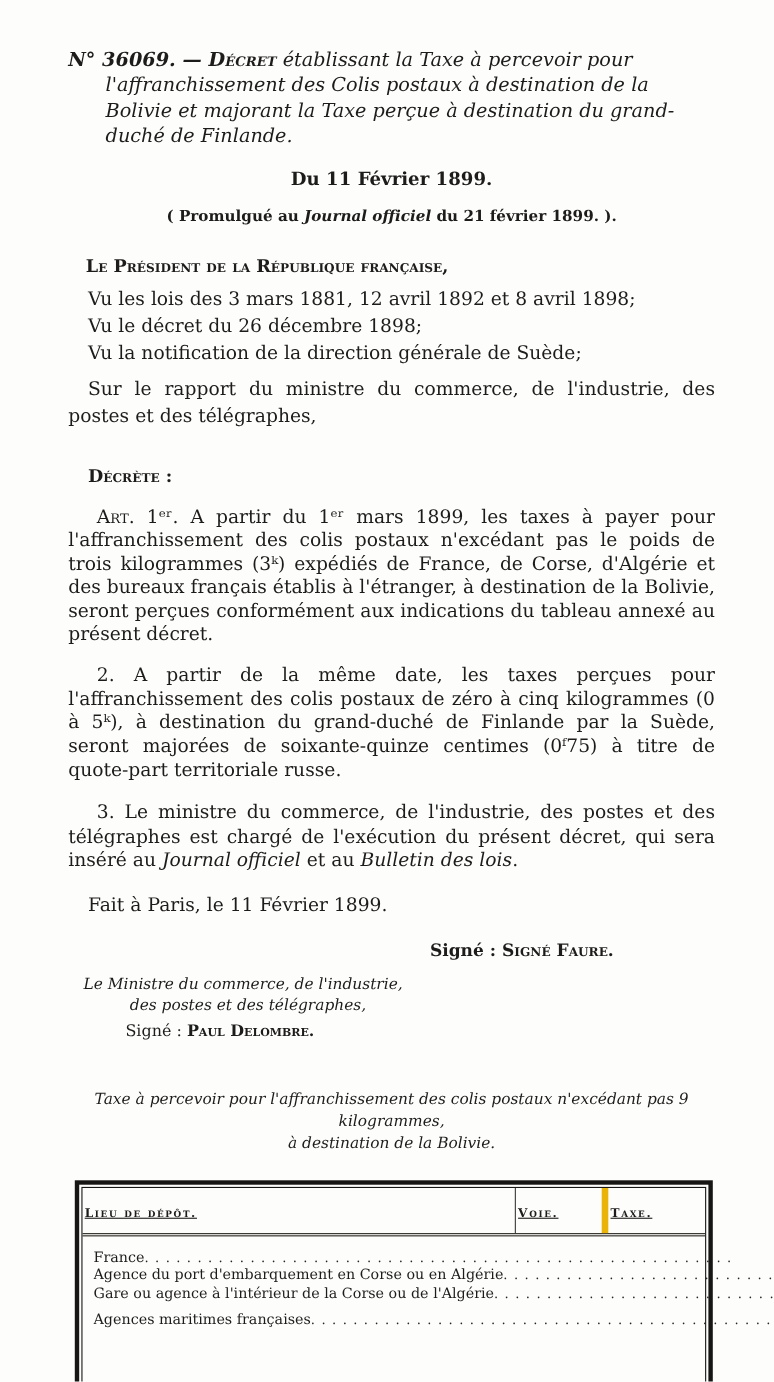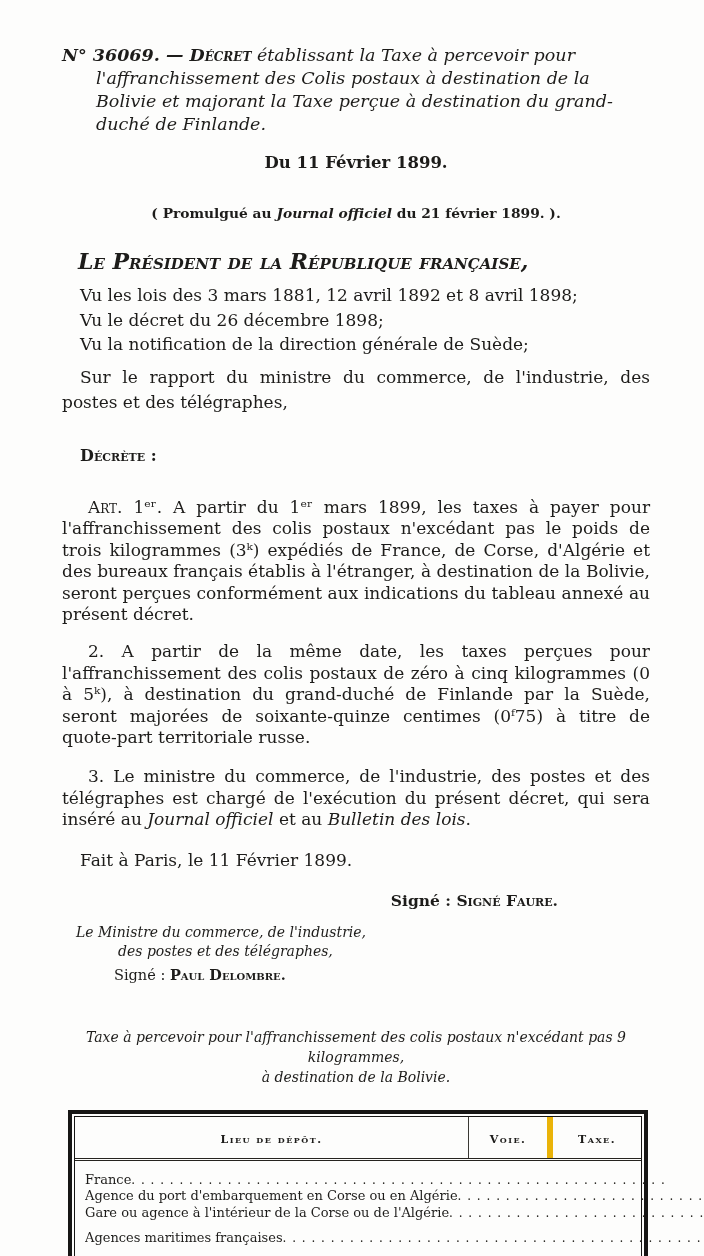--- a/index.html
+++ b/index.html
@@ -17,33 +17,33 @@
 
   
   .doc-title{
     font-size:17.5px;line-height:23px;
     padding-left:34px;text-indent:-34px;
     font-style:italic;
   }
   .doc-title .num{font-weight:700;}
   .doc-title .decret{font-variant:small-caps;font-weight:700;}
   .date-line{text-align:center;margin-top:17px;font-weight:700;font-size:16.5px;}
-  .promulg{text-align:center;margin-top:33px;font-size:13.8px;font-weight:700;}
+  .promulg{text-align:center;margin-top:17px;font-size:13.8px;font-weight:700;}
   .promulg .it{font-weight:700;}
 
   
-  .salutation{margin-top:27px;text-indent:16px;font-weight:700;font-size:22px;font-variant:small-caps;font-style:italic;}
+  .salutation{margin-top:27px;text-indent:16px;font-weight:700;font-size:16px;font-variant:small-caps;}
   .vu-block{margin-top:9px;}
   .vu{font-size:17px;line-height:24.5px;text-indent:18px;}
   .rapport{margin-top:8px;font-size:17px;line-height:25px;text-indent:18px;text-align:justify;}
   .decrete{margin-top:31px;text-indent:18px;font-weight:700;font-size:16px;font-variant:small-caps;}
 
   
   .article{font-size:17px;line-height:21.6px;text-align:justify;text-indent:26px;margin:0;}
-  .art1{margin-top:32px;}
+  .art1{margin-top:18px;}
   .p2{margin-top:15px;}
   .p3{margin-top:17px;}
 
   
   .fait{margin-top:19px;text-indent:18px;font-size:17px;}
   .signe-president{margin-top:21px;text-align:right;padding-right:92px;font-size:15.5px;font-weight:700;}
   .signe-president .name{font-variant:small-caps;}
   .minister{margin-top:13px;padding-left:14px;font-style:italic;font-size:14px;line-height:19px;}
   .minister .l2{padding-left:42px;}
   .signe-minister{margin-top:5px;padding-left:52px;font-size:14.5px;}
@@ -57,23 +57,23 @@
     margin-top:23px;margin-left:6px;
     width:580px;
     border:4px solid #171615;
     padding:2px;
     background:#fdfdfc;
     box-sizing:border-box;
   }
   .table-inner{border:1px solid #171615;}
   .thead{display:flex;border-bottom:3px double #26241f;}
   .th{
-    text-align:center;font-variant:small-caps;
+    font-variant:small-caps;
     letter-spacing:1.5px;font-size:11px;font-weight:700;
-    padding:16px 2px 12px;box-sizing:border-box;
+    padding:16px 2px 12px;box-sizing:border-box;text-decoration:underline;
   }
   .th-lieu{flex:1;border-right:1px solid #3a3833;}
   .th-voie{width:84px;border-right:6px solid #eab308;}
   .th-taxe{width:88px;}
 
   .tbody{display:flex;}
   .col-lieu{
     flex:1;position:relative;box-sizing:border-box;
     padding:11px 18px 11px 10px;
     border-right:1px solid #3a3833;

